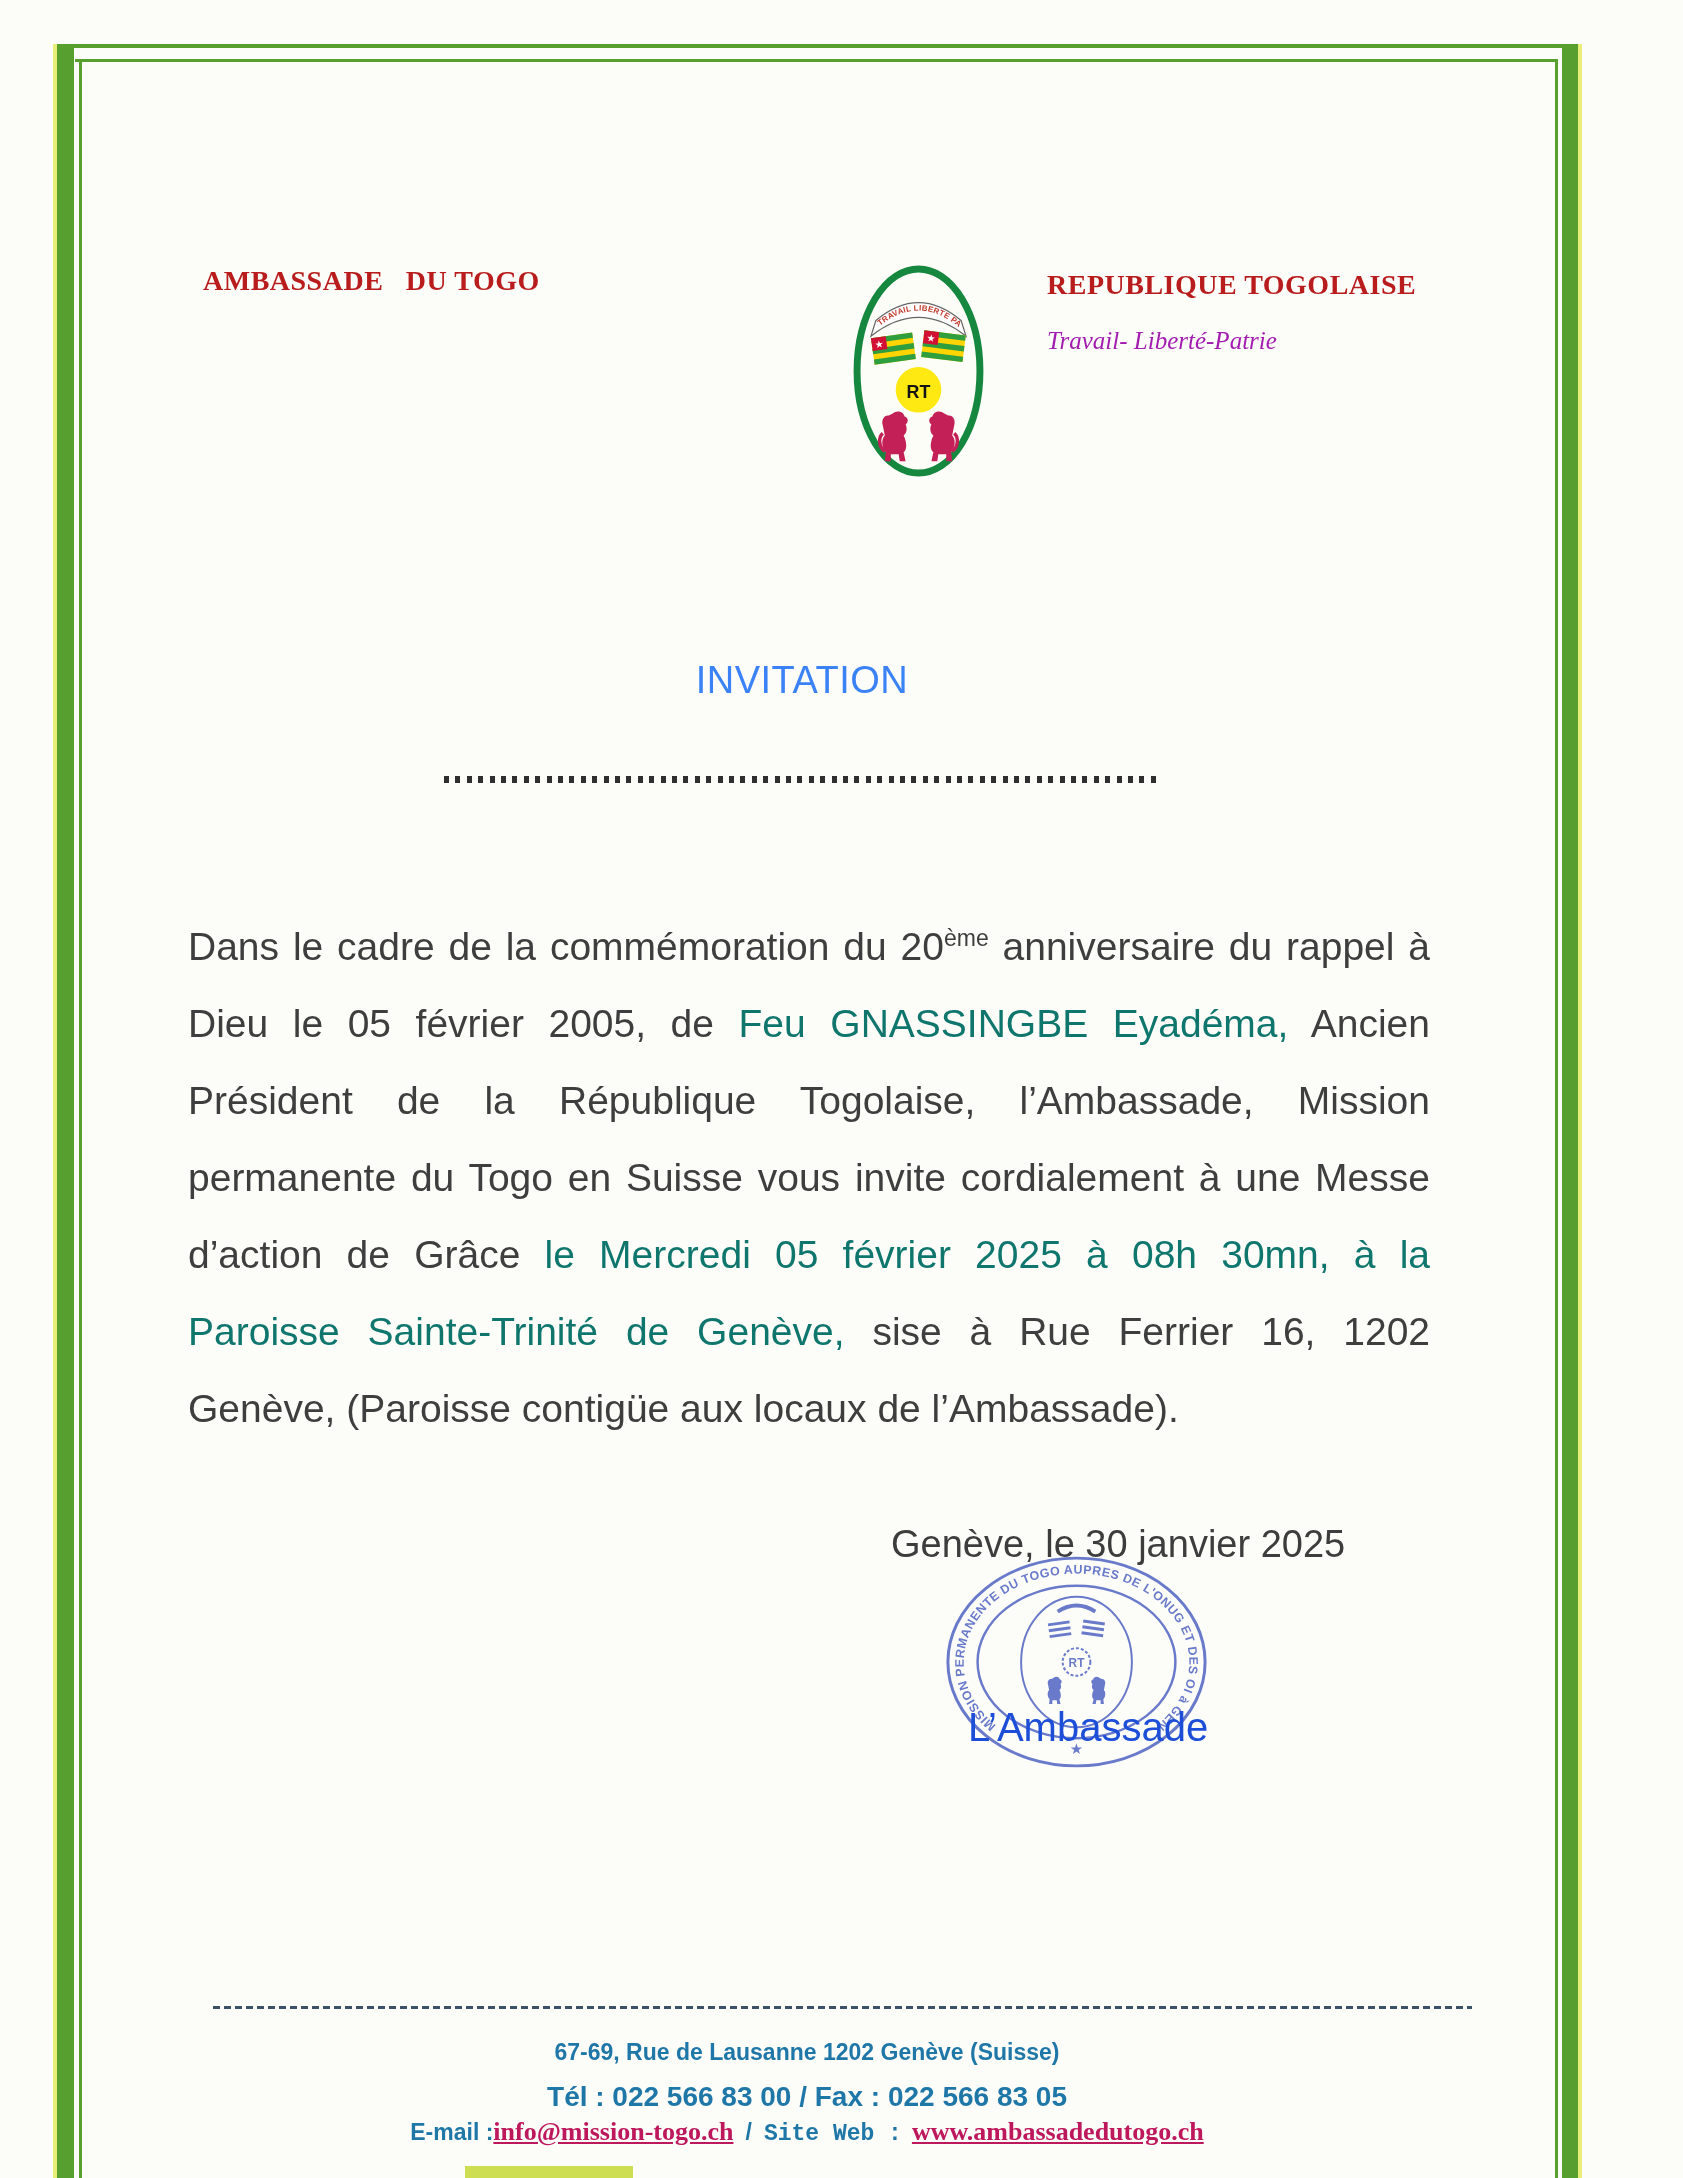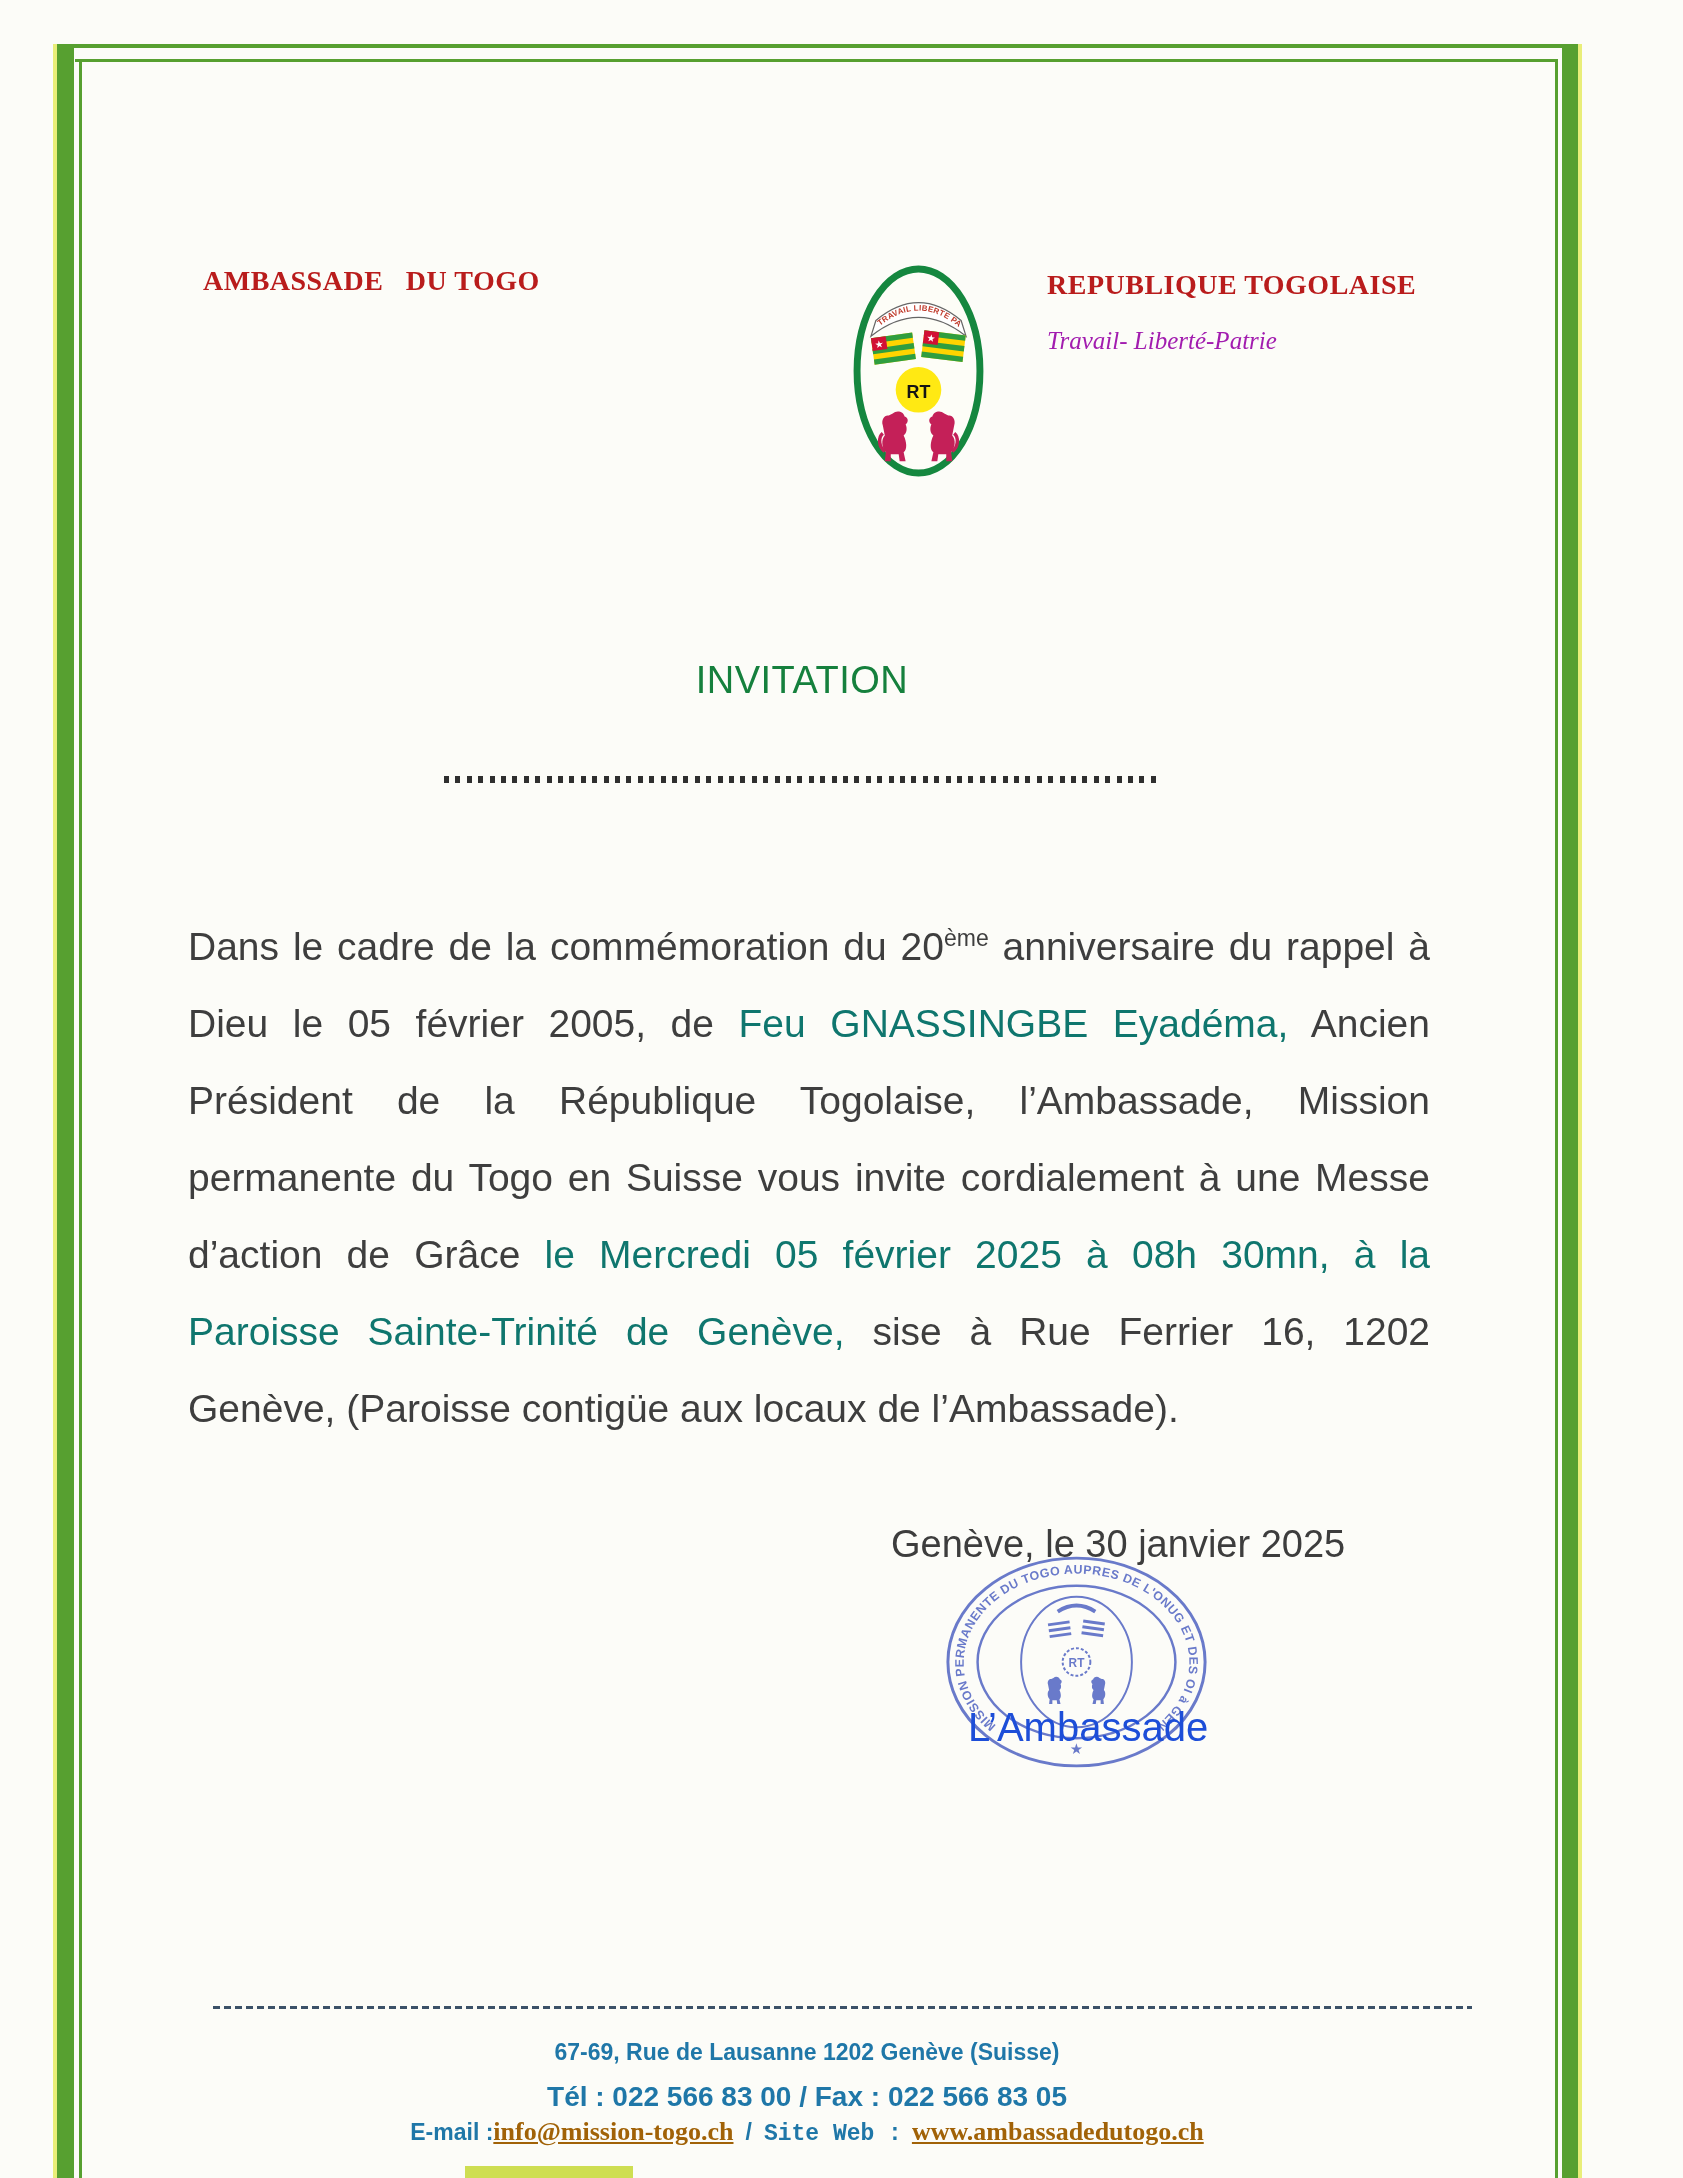--- a/index.html
+++ b/index.html
@@ -21,21 +21,21 @@
   
   .header-left{position:absolute;left:203px;top:265px;width:487px;}
   .h-title{font-family:"Liberation Serif", serif;font-weight:bold;font-size:28px;color:#b91c1c;letter-spacing:0.5px;}
   .h-sub{margin-top:18px;font-family:"Liberation Serif", serif;font-style:italic;font-size:23px;line-height:36px;color:#2a2a2a;text-align:justify;}
   .header-right{position:absolute;left:1047px;top:269px;width:436px;}
   .h-motto{margin-top:26px;font-family:"Liberation Serif", serif;font-style:italic;font-size:25px;color:#a21caf;}
   .emblem{position:absolute;left:849px;top:261px;}
 
   
   .invitation-title{position:absolute;left:0;top:659px;width:1604px;text-align:center;
-    font-size:38px;letter-spacing:0.5px;color:#15803d;}
+    font-size:38px;letter-spacing:0.5px;color:#3b82f6;}
   .dots{position:absolute;left:444px;top:776px;width:717px;height:7px;
     background:repeating-linear-gradient(90deg,#2f2f2f 0 5px,transparent 5px 11.4px);}
 
   
   .body-text{position:absolute;left:188px;top:869px;width:1242px;
     font-size:39px;line-height:77px;color:#3e3e3e;text-align:justify;}
   .body-text b{font-weight:normal;color:#0f766e;}
   .body-text sup{font-size:23px;vertical-align:super;line-height:0;}
 
   
@@ -44,21 +44,21 @@
   .signature{position:absolute;left:968px;top:1705px;font-size:40px;color:#1d4ed8;z-index:5;}
 
   
   .dash{position:absolute;left:213px;top:2006px;width:1259px;height:3px;
     background:repeating-linear-gradient(90deg,#3b5168 0 7px,transparent 7px 11px);}
   .f-line{position:absolute;left:129px;width:1356px;text-align:center;color:#1f77a8;font-weight:bold;}
   .f-addr{top:2039px;font-size:23px;}
   .f-phone{top:2081px;font-size:28px;}
   .f-contact{top:2117px;font-size:23px;}
   .f-link{font-family:"Liberation Serif", serif;font-size:26px;font-weight:bold;
-    color:#a16207;text-decoration:underline;}
+    color:#be185d;text-decoration:underline;}
   .f-sep{margin:0 12px;}
   .f-weblabel{margin-right:10px;font-family:Liberation Mono, monospace;}
 </style>
 </head>
 <body>
 
 <div class="frame-left"></div>
 <div class="frame-left-inner"></div>
 <div class="frame-right"></div>
 <div class="frame-right-inner"></div>

